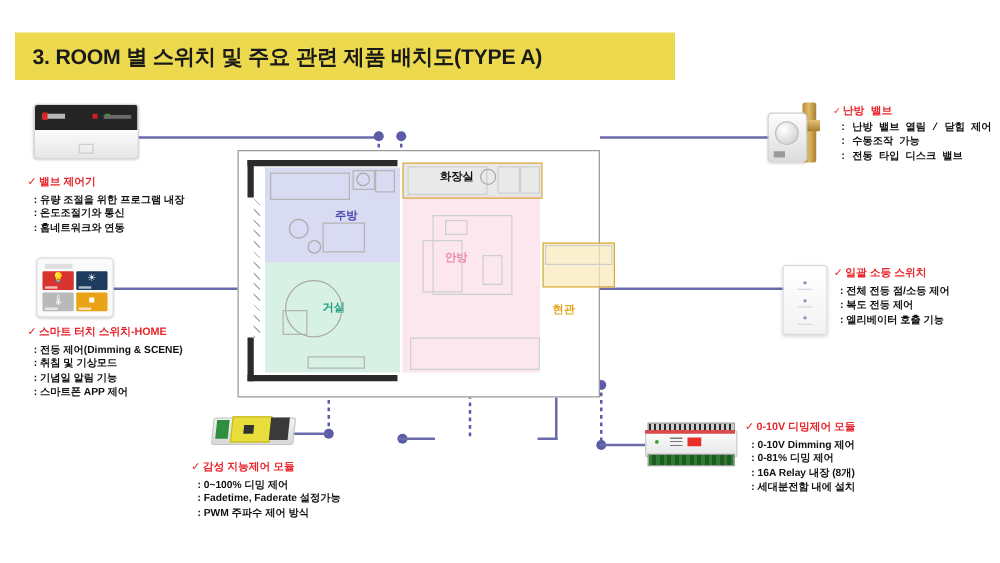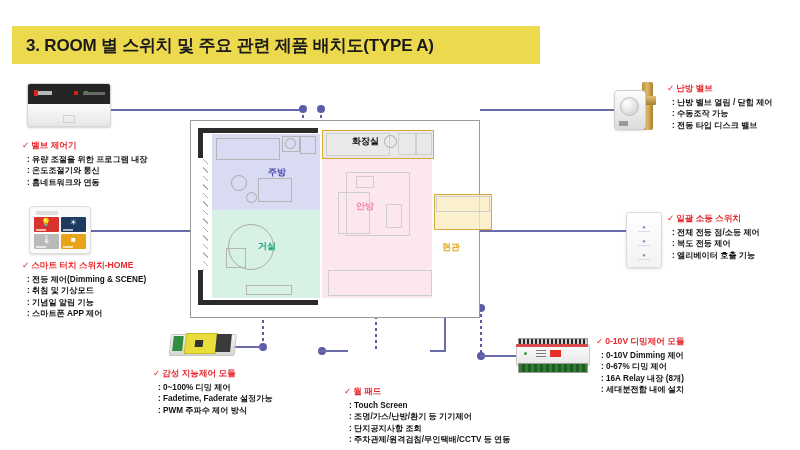--- a/index.html
+++ b/index.html
@@ -359,50 +359,43 @@
   </div>
 
   <div class="callout" style="left:22px;top:260px;">
     <div class="c-head"><span class="chk">✓</span><span>스마트 터치 스위치-HOME</span></div>
     <div class="c-line">: 전등 제어(Dimming &amp; SCENE)</div>
     <div class="c-line">: 취침 및 기상모드</div>
     <div class="c-line">: 기념일 알림 기능</div>
     <div class="c-line">: 스마트폰 APP 제어</div>
   </div>
 
-  <div class="callout" style="left:667px;top:83px;">
+  <div class="callout" style="left:667px;top:83px;font-family:Liberation Mono, monospace;">
     <div class="c-head"><span class="chk">✓</span><span>난방 밸브</span></div>
     <div class="c-line">: 난방 밸브 열림 / 닫힘 제어</div>
     <div class="c-line">: 수동조작 가능</div>
     <div class="c-line">: 전동 타입 디스크 밸브</div>
   </div>
 
   <div class="callout" style="left:667px;top:213px;">
     <div class="c-head"><span class="chk">✓</span><span>일괄 소등 스위치</span></div>
     <div class="c-line">: 전체 전등 점/소등 제어</div>
     <div class="c-line">: 복도 전등 제어</div>
     <div class="c-line">: 엘리베이터 호출 기능</div>
   </div>
 
   <div class="callout" style="left:153px;top:368px;">
     <div class="c-head"><span class="chk">✓</span><span>감성 지능제어 모듈</span></div>
     <div class="c-line">: 0~100% 디밍 제어</div>
     <div class="c-line">: Fadetime, Faderate 설정가능</div>
     <div class="c-line">: PWM 주파수 제어 방식</div>
   </div>
 
-  <div class="callout" style="left:344px;top:386px;">
-    <div class="c-head"><span class="chk">✓</span><span>월 패드</span></div>
-    <div class="c-line">: Touch Screen</div>
-    <div class="c-line">: 조명/가스/난방/환기 등 기기제어</div>
-    <div class="c-line">: 단지공지사항 조회</div>
-    <div class="c-line">: 주차관제/원격검침/무인택배/CCTV 등 연동</div>
-  </div>
 
   <div class="callout" style="left:596px;top:336px;">
     <div class="c-head"><span class="chk">✓</span><span>0-10V 디밍제어 모듈</span></div>
     <div class="c-line">: 0-10V Dimming 제어</div>
-    <div class="c-line">: 0-67% 디밍 제어</div>
+    <div class="c-line">: 0-81% 디밍 제어</div>
     <div class="c-line">: 16A Relay 내장 (8개)</div>
     <div class="c-line">: 세대분전함 내에 설치</div>
   </div>
 
 </div>
 
 </body></html>

